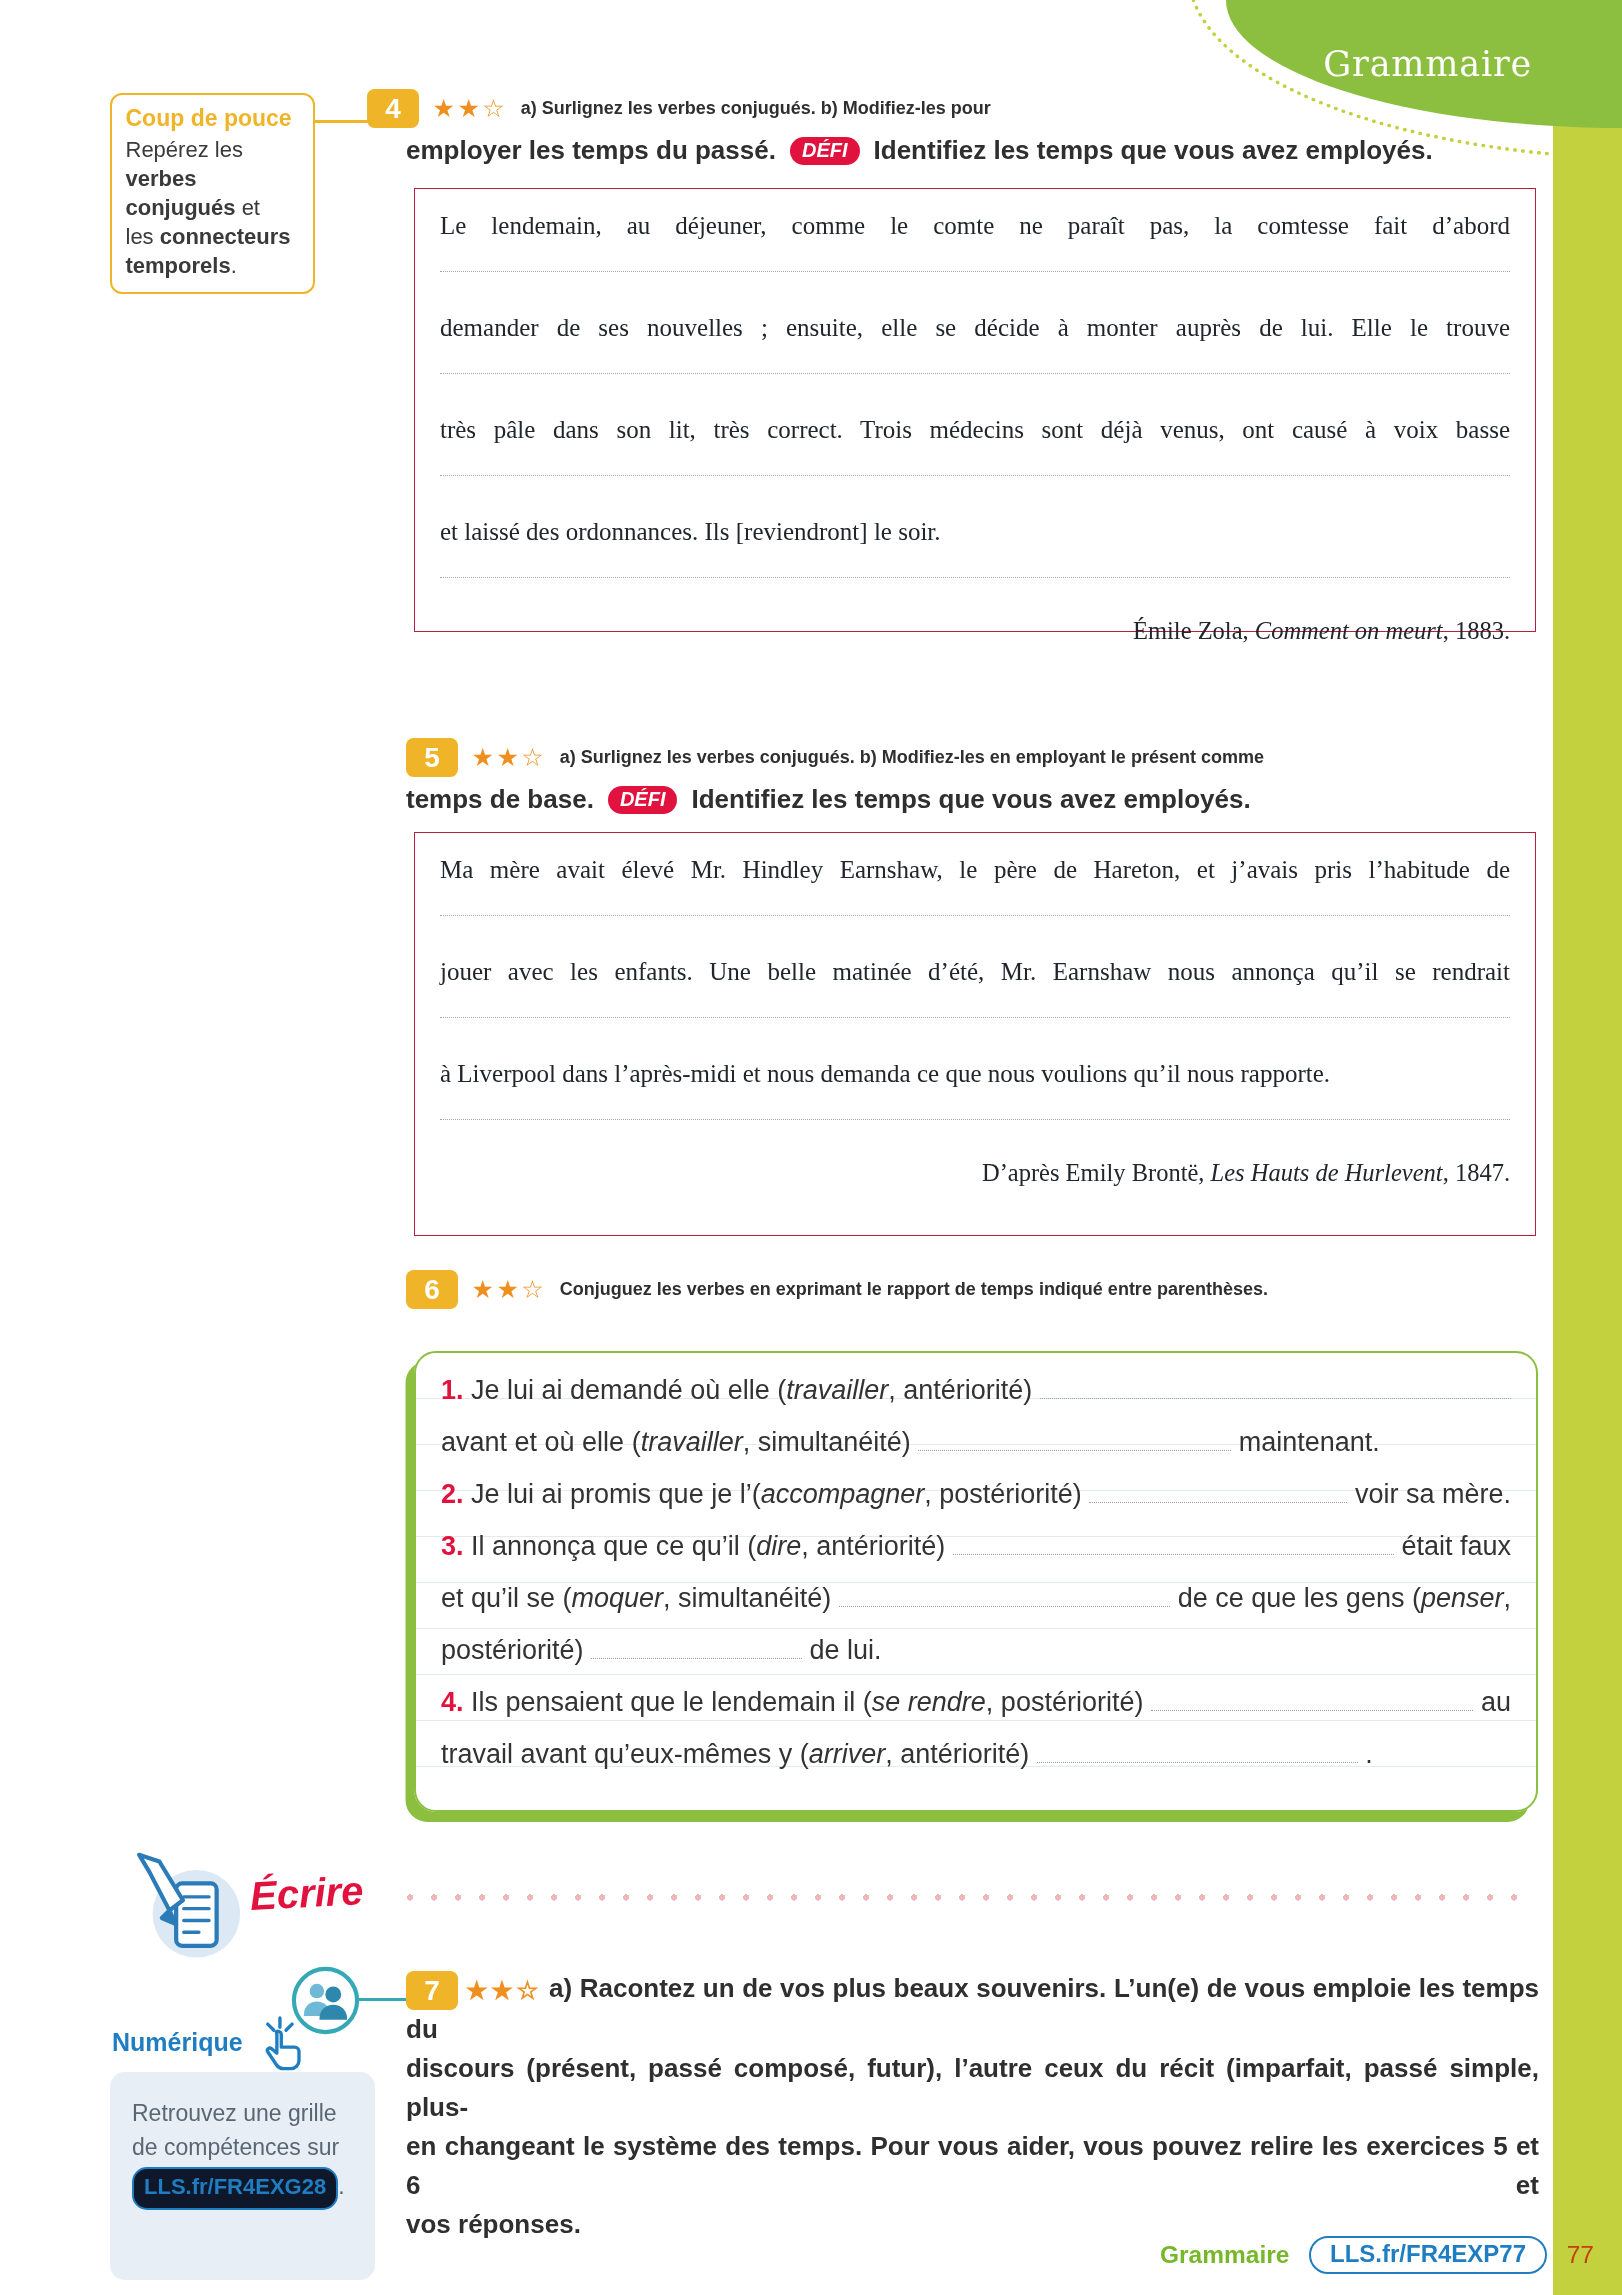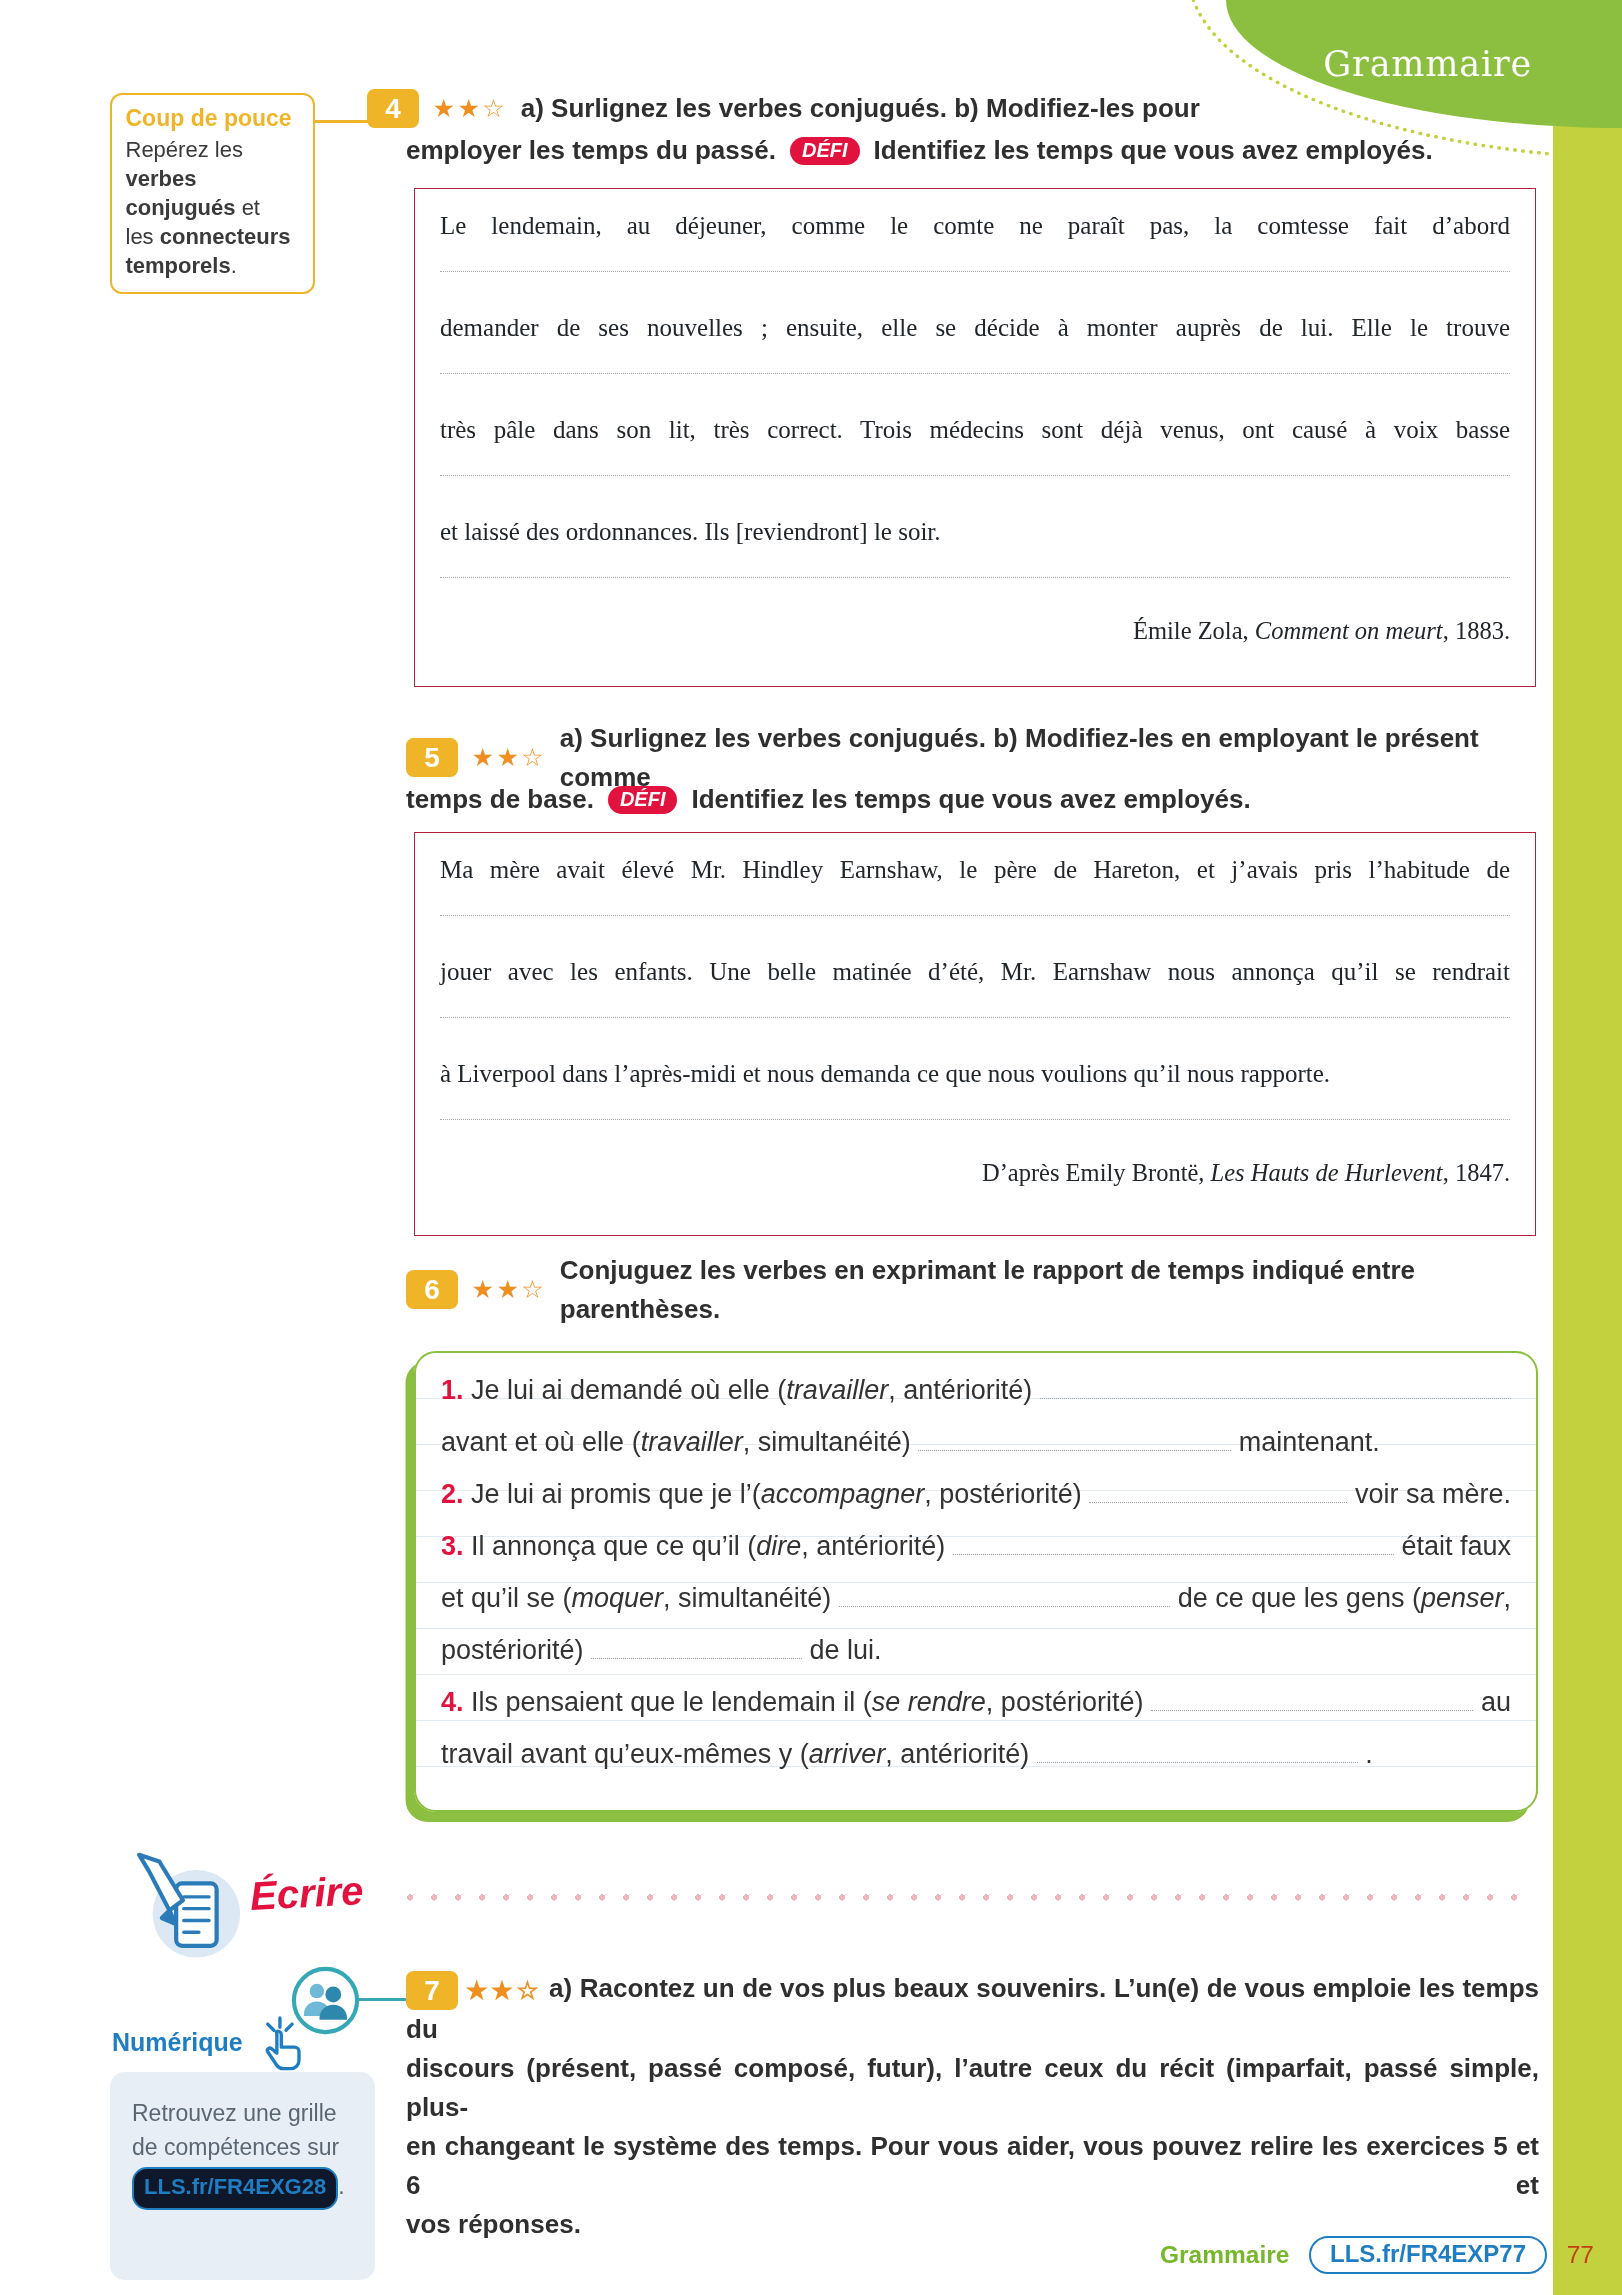--- a/index.html
+++ b/index.html
@@ -32,21 +32,21 @@
         border-radius:50%;background:var(--coup-yellow,#f0b429);}
 
   
   .ex{position:absolute;left:406px;width:1133px;color:#2f2f2f;z-index:4;}
   .ex-line{display:flex;align-items:center;gap:13.5px;height:41px;}
   .badge{display:inline-flex;align-items:center;justify-content:center;min-width:52px;height:39px;
         background:var(--badge-yellow,#f0b429);color:#fff;font-weight:700;font-size:28px;
         border-radius:7.6px;vertical-align:middle;}
   .stars{color:var(--star-orange,#ef8f1f);font-size:25px;letter-spacing:2.5px;white-space:nowrap;
         vertical-align:middle;}
-  .htext{font-weight:700;font-size:26px;line-height:39px;}
+  .htext{font-weight:700;font-size:18px;line-height:39px;}
   .ex-line2{font-weight:700;font-size:26px;line-height:39px;margin-top:1.7px;}
   .indent{margin-left:39px;}
   .seg-defi{background:var(--defi-red,#e2123f);color:#fff;font-style:italic;font-weight:700;
         font-size:20px;padding:1.7px 12px 4.2px;border-radius:844px;margin:0 6.8px;
         white-space:nowrap;vertical-align:1.7px;}
 
   
   .quote{position:absolute;left:414px;width:1122px;box-sizing:border-box;background:#fff;
         border:1.7px solid var(--quote-border,#b5203d);padding:20px 25px 8.5px;z-index:4;}
   .qline{font-family:"Liberation Serif",serif;font-size:25px;line-height:34px;color:#20262c;
@@ -123,21 +123,21 @@
 
   <section class="ex" style="top:88px;left:367px;">
     <div class="ex-line">
       <span class="badge">4</span>
       <span class="stars">★★☆</span>
       <span class="htext">a) Surlignez les verbes conjugués. b) Modifiez-les pour</span>
     </div>
     <div class="ex-line2 indent"><span>employer les temps du passé. </span><span class="seg-defi">DÉFI</span><span> Identifiez les temps que vous avez employés.</span></div>
   </section>
 
-  <section class="quote" style="top:188px;height:499px;">
+  <section class="quote" style="top:188px;height:444px;">
     <div class="qline just">Le lendemain, au déjeuner, comme le comte ne paraît pas, la comtesse fait d’abord</div>
     <div class="qdot"></div>
     <div class="qline just">demander de ses nouvelles ; ensuite, elle se décide à monter auprès de lui. Elle le trouve</div>
     <div class="qdot"></div>
     <div class="qline just">très pâle dans son lit, très correct. Trois médecins sont déjà venus, ont causé à voix basse</div>
     <div class="qdot"></div>
     <div class="qline">et laissé des ordonnances. Ils [reviendront] le soir.</div>
     <div class="qdot"></div>
     <div class="qattr"><span>Émile Zola, </span><span class="seg-i">Comment on meurt</span><span>, 1883.</span></div>
   </section>

